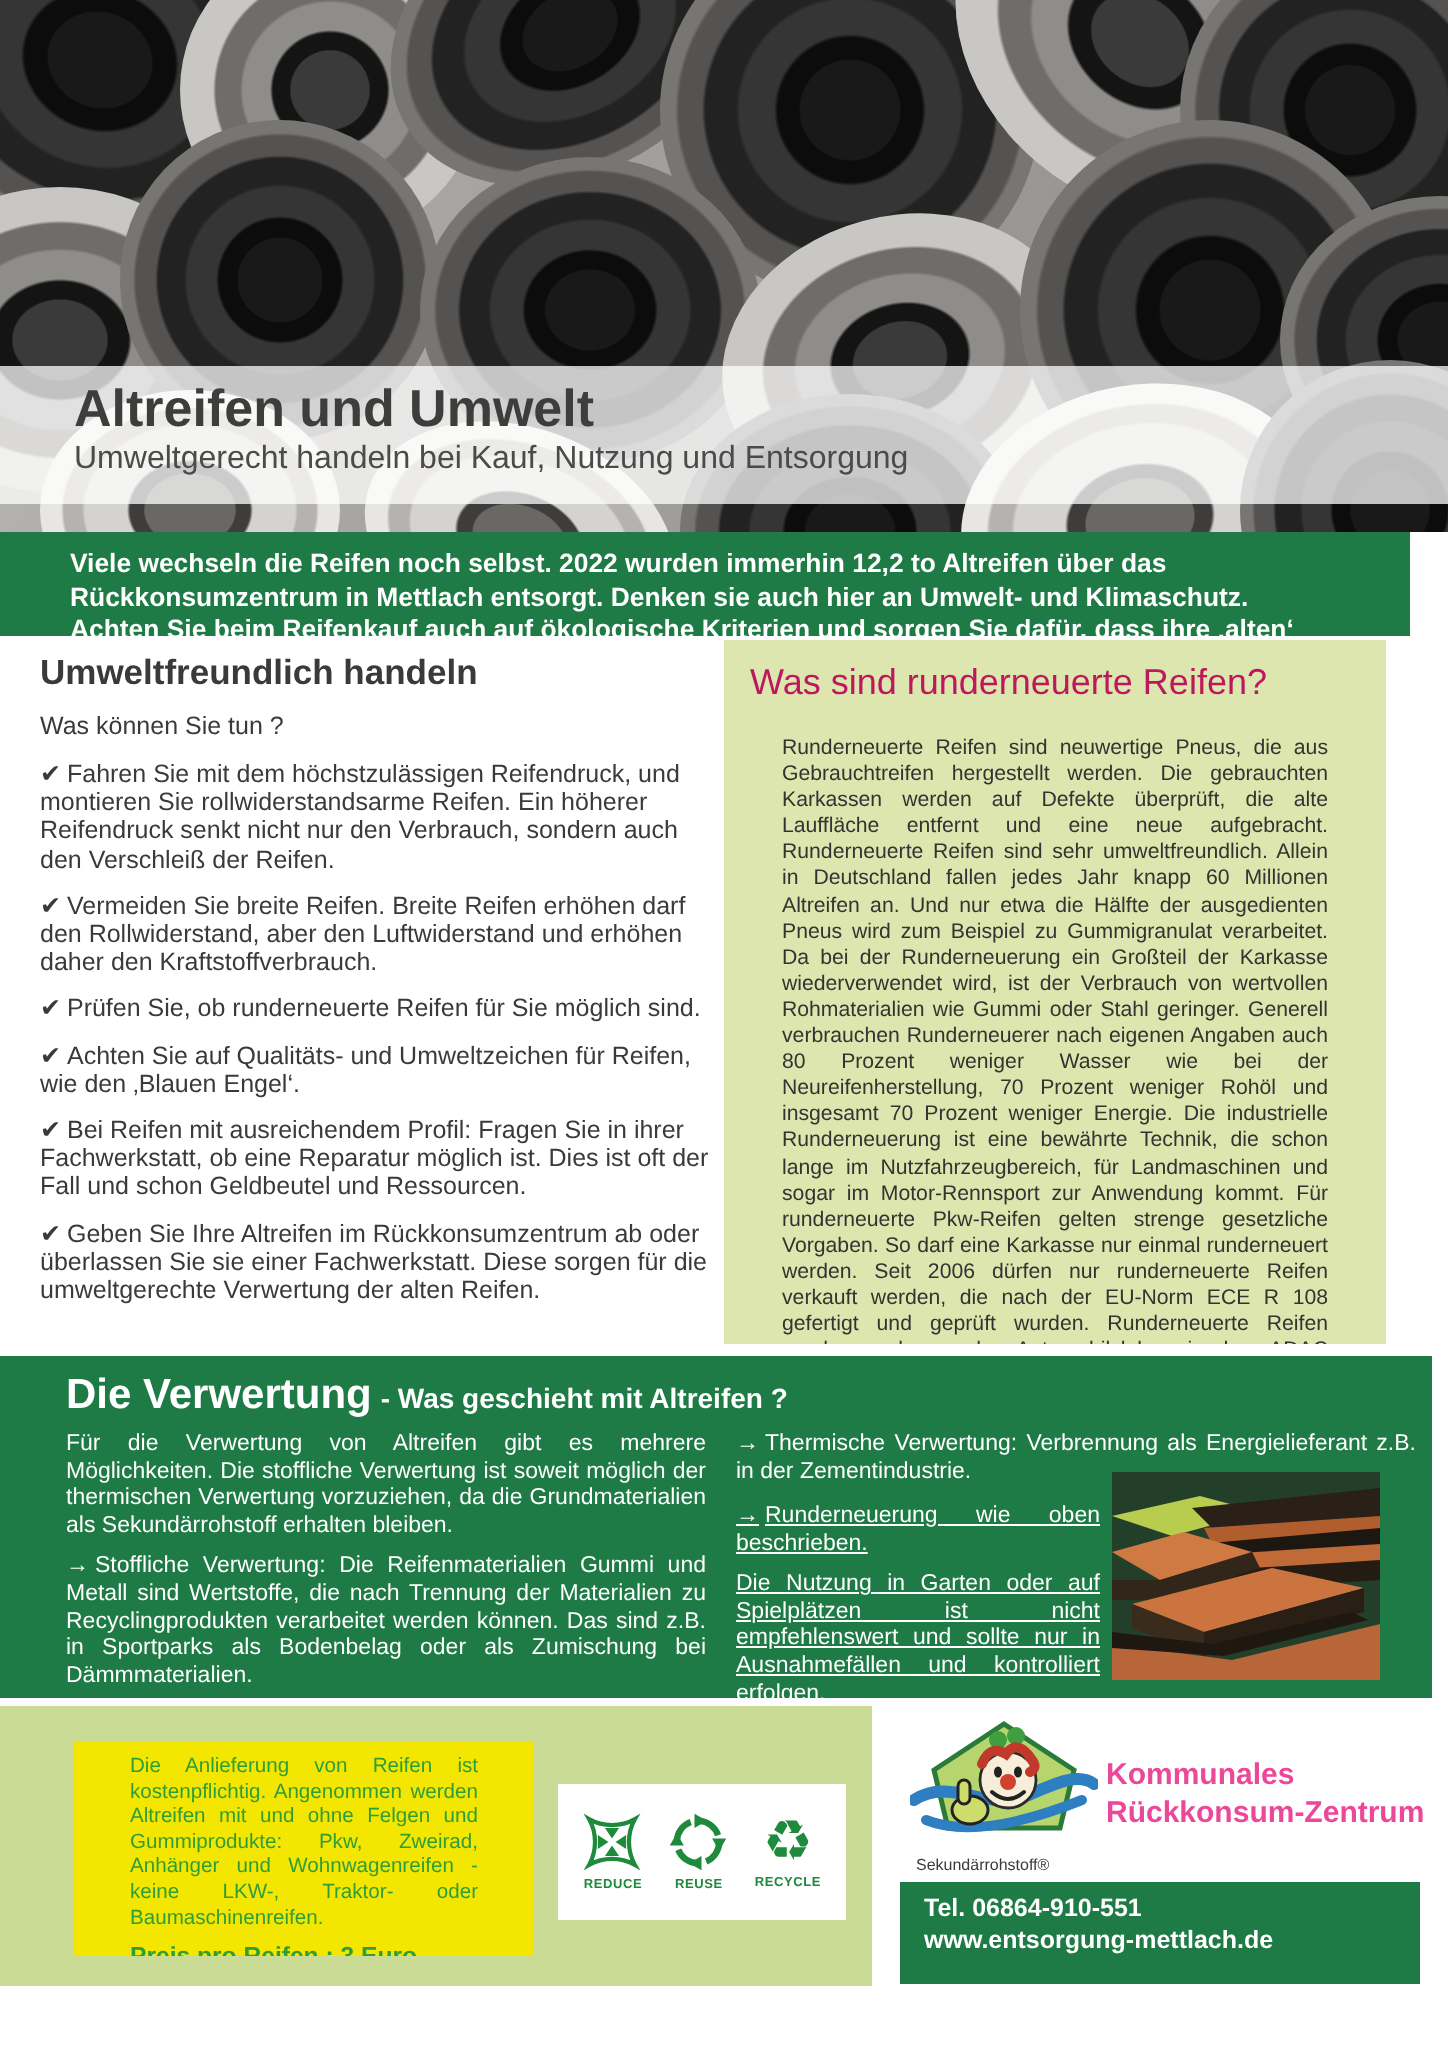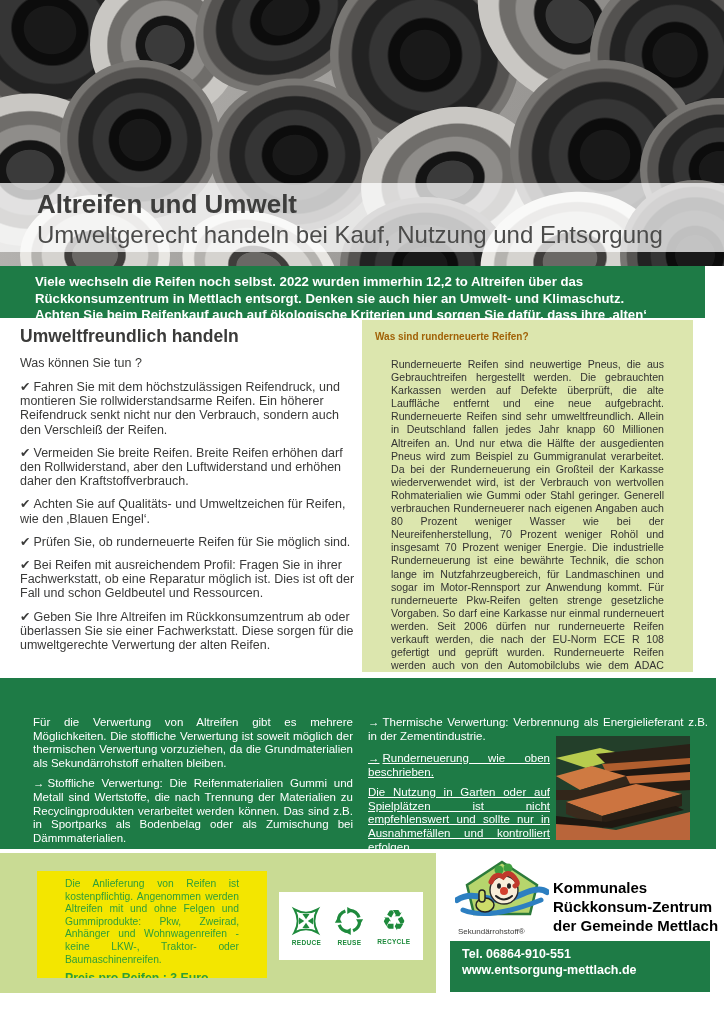--- a/index.html
+++ b/index.html
@@ -10,37 +10,37 @@
   .photo{position:absolute;left:0;top:0;width:724px;height:266px;overflow:hidden;
          background:linear-gradient(105deg,#b8b6b3,#a3a19e 40%,#8f8d8a);}
   .tire{position:absolute;border-radius:50%;}
   .td{background:radial-gradient(closest-side,#191919 0 26%,#0c0c0c 27% 38%,#353535 40% 58%,#222 60% 76%,#555351 78% 90%,#787673 92% 100%);}
   .tl{background:radial-gradient(closest-side,#3a3a3a 0 26%,#141414 27% 38%,#8f8d8a 40% 58%,#6f6d6a 60% 76%,#c9c7c3 78% 100%);}
   .tw{background:radial-gradient(closest-side,#6a6865 0 30%,#3f3d3b 31% 40%,#d5d3cf 42% 70%,#b5b3af 72% 84%,#e8e6e2 86% 100%);}
 
   .title-band{position:absolute;left:0;top:183px;width:724px;height:69px;
               background:rgba(255,255,255,0.74);}
   .page-title{position:absolute;left:37px;top:6px;font-size:26px;font-weight:bold;color:#3d3d3c;}
-  .page-subtitle{position:absolute;left:37px;top:38px;font-size:24px;font-weight:400;color:#4b4b4a;}
+  .page-subtitle{position:absolute;left:37px;top:38px;font-size:16px;font-weight:400;color:#4b4b4a;}
 
   
   .intro-banner{position:absolute;left:0;top:266px;width:705px;height:52px;background:#1e7b46;
                 box-sizing:border-box;padding:8px 45px 0 35px;color:#ffffff;
                 font-size:13.2px;font-weight:bold;line-height:16.5px;}
 
   
   .tips{position:absolute;left:20px;top:326px;width:336px;color:#3a3a39;}
   .tips h2{margin:0 0 9px 0;font-size:17.5px;font-weight:bold;}
   .tips .q{margin:0 0 10px 0;font-size:12.5px;}
   .tip{margin:0 0 9px 0;font-size:12.5px;line-height:14.2px;}
   .check{color:#3a3a39;margin-right:3px;}
 
   .retread{position:absolute;left:362px;top:320px;width:331px;height:352px;background:#dce6ae;
            box-sizing:border-box;padding:11px 13px;overflow:hidden;}
-  .retread h3{margin:0 0 7px 0;font-size:10px;font-weight:bold;color:#a16207;}
+  .retread h3{margin:0 0 7px 0;font-size:18px;font-weight:normal;color:#be185d;}
   .retread p{margin:16px;font-size:10.6px;line-height:13.1px;text-align:justify;color:#333332;}
 
   
   .vw{position:absolute;left:0;top:678px;width:716px;height:171px;background:#1e7b46;color:#ffffff;overflow:hidden;}
   .vw-head{position:absolute;left:33px;top:8px;}
   .vw-head .big{font-size:21px;font-weight:bold;}
   .vw-head .small{font-size:14px;font-weight:bold;}
   .vw-left{position:absolute;left:33px;top:38px;width:320px;}
   .vw p{margin:0;font-size:11.5px;line-height:13.6px;text-align:justify;}
   .vw .gap{margin-top:7px;}
@@ -58,21 +58,21 @@
 
   .rrr-box{position:absolute;left:279px;top:892px;width:144px;height:68px;background:#ffffff;
            display:flex;align-items:center;justify-content:space-around;padding:0 6px;box-sizing:border-box;}
   .rrr-cell{display:flex;flex-direction:column;align-items:center;}
   .rrr-cell .lbl{font-size:6.5px;font-weight:bold;color:#1e8a3c;letter-spacing:0.3px;margin-top:3px;}
   .recycle-glyph{font-family:"DejaVu Sans",sans-serif;font-size:28px;line-height:28px;color:#1e8a3c;}
 
   .logo{position:absolute;left:452px;top:860px;width:100px;text-align:center;}
   .logo .lbl{font-size:8px;color:#3a3a39;margin-top:1px;text-align:left;padding-left:6px;}
   .org{position:absolute;left:553px;top:878px;}
-  .org div{font-size:15px;font-weight:bold;color:#000000;line-height:19px;white-space:nowrap;}
+  .org div{font-size:15px;font-weight:bold;color:#ec4899;line-height:19px;white-space:nowrap;}
 
   .contact{position:absolute;left:450px;top:941px;width:260px;height:51px;background:#1e7b46;
            box-sizing:border-box;padding:6px 12px;color:#ffffff;font-weight:bold;
            font-size:12.5px;line-height:15.5px;}
   .contact .row{white-space:nowrap;}
   .contact .lab{margin-right:10px;}
 </style>
 </head>
 <body>
 
@@ -105,32 +105,37 @@
 
   <div class="intro-banner">
     <span>Viele wechseln die Reifen noch selbst. 2022 wurden immerhin 12,2 to Altreifen über das Rückkonsumzentrum in Mettlach entsorgt. Denken sie auch hier an Umwelt- und Klimaschutz. Achten Sie beim Reifenkauf auch auf ökologische Kriterien und sorgen Sie dafür, dass ihre ‚alten‘ verwertet werden.</span>
   </div>
 
   <div class="tips">
     <h2>Umweltfreundlich handeln</h2>
     <p class="q">Was können Sie tun ?</p>
     <p class="tip"><span class="check">✔</span><span>Fahren Sie mit dem höchstzulässigen Reifendruck, und montieren Sie rollwiderstandsarme Reifen. Ein höherer Reifendruck senkt nicht nur den Verbrauch, sondern auch den Verschleiß der Reifen.</span></p>
     <p class="tip"><span class="check">✔</span><span>Vermeiden Sie breite Reifen. Breite Reifen erhöhen darf den Rollwiderstand, aber den Luftwiderstand und erhöhen daher den Kraftstoffverbrauch.</span></p>
+    <p class="tip"><span class="check">✔</span><span>Prüfen Sie, ob runderneuerte Reifen für Sie möglich sind.</span></p>
     <p class="tip"><span class="check">✔</span><span>Achten Sie auf Qualitäts- und Umweltzeichen für Reifen, wie den ‚Blauen Engel‘.</span></p>
-    <p class="tip"><span class="check">✔</span><span>Prüfen Sie, ob runderneuerte Reifen für Sie möglich sind.</span></p>
     <p class="tip"><span class="check">✔</span><span>Bei Reifen mit ausreichendem Profil: Fragen Sie in ihrer Fachwerkstatt, ob eine Reparatur möglich ist. Dies ist oft der Fall und schon Geldbeutel und Ressourcen.</span></p>
     <p class="tip"><span class="check">✔</span><span>Geben Sie Ihre Altreifen im Rückkonsumzentrum ab oder überlassen Sie sie einer Fachwerkstatt. Diese sorgen für die umweltgerechte Verwertung der alten Reifen.</span></p>
   </div>
 
   <div class="retread">
     <h3>Was sind runderneuerte Reifen?</h3>
     <p>Runderneuerte Reifen sind neuwertige Pneus, die aus Gebrauchtreifen hergestellt werden. Die gebrauchten Karkassen werden auf Defekte überprüft, die alte Lauffläche entfernt und eine neue aufgebracht. Runderneuerte Reifen sind sehr umweltfreundlich. Allein in Deutschland fallen jedes Jahr knapp 60 Millionen Altreifen an. Und nur etwa die Hälfte der ausgedienten Pneus wird zum Beispiel zu Gummigranulat verarbeitet. Da bei der Runderneuerung ein Großteil der Karkasse wiederverwendet wird, ist der Verbrauch von wertvollen Rohmaterialien wie Gummi oder Stahl geringer. Generell verbrauchen Runderneuerer nach eigenen Angaben auch 80 Prozent weniger Wasser wie bei der Neureifenherstellung, 70 Prozent weniger Rohöl und insgesamt 70 Prozent weniger Energie. Die industrielle Runderneuerung ist eine bewährte Technik, die schon lange im Nutzfahrzeugbereich, für Landmaschinen und sogar im Motor-Rennsport zur Anwendung kommt. Für runderneuerte Pkw-Reifen gelten strenge gesetzliche Vorgaben. So darf eine Karkasse nur einmal runderneuert werden. Seit 2006 dürfen nur runderneuerte Reifen verkauft werden, die nach der EU-Norm ECE R 108 gefertigt und geprüft wurden. Runderneuerte Reifen werden auch von den Automobilclubs wie dem ADAC empfohlen.</p>
   </div>
 
   <div class="vw">
+    <div class="vw-head">
+      <span class="big">Die Verwertung</span>
+      <span class="small"> </span>
+      <span class="small">- Was geschieht mit Altreifen ?</span>
+    </div>
     <div class="vw-left">
       <p>Für die Verwertung von Altreifen gibt es mehrere Möglichkeiten. Die stoffliche Verwertung ist soweit möglich der thermischen Verwertung vorzuziehen, da die Grundmaterialien als Sekundärrohstoff erhalten bleiben.</p>
       <p class="gap"><span class="arrow">→</span><span>Stoffliche Verwertung: Die Reifenmaterialien Gummi und Metall sind Wertstoffe, die nach Trennung der Materialien zu Recyclingprodukten verarbeitet werden können. Das sind z.B. in Sportparks als Bodenbelag oder als Zumischung bei Dämmmaterialien.</span></p>
     </div>
     <div class="vw-p1">
       <p><span class="arrow">→</span><span>Thermische Verwertung: Verbrennung als Energielieferant z.B. in der Zementindustrie.</span></p>
     </div>
     <div class="vw-sub">
       <p><span class="arrow">→</span><span>Runderneuerung wie oben beschrieben.</span></p>
       <p class="gap">Die Nutzung in Garten oder auf Spielplätzen ist nicht empfehlenswert und sollte nur in Ausnahmefällen und kontrolliert erfolgen.</p>
@@ -203,21 +208,20 @@
       <path d="M41,36 Q49,43 57,36" fill="none" stroke="#222" stroke-width="2" stroke-linecap="round"></path>
       <ellipse cx="30" cy="45" rx="9" ry="7" fill="#cddc6a" stroke="#222" stroke-width="1.5"></ellipse>
       <rect x="24" y="30" width="6" height="12" rx="3" fill="#cddc6a" stroke="#222" stroke-width="1.5"></rect>
     </svg>
     <div class="lbl">Sekundärrohstoff®</div>
   </div>
 
   <div class="org">
     <div>Kommunales</div>
     <div>Rückkonsum-Zentrum</div>
-    <div>der Gemeinde Mettlach</div>
   </div>
 
   <div class="contact">
     <div class="row">Tel. 06864-910-551</div>
     <div class="row">www.entsorgung-mettlach.de</div>
   </div>
 
 </div>
 
 </body></html>

